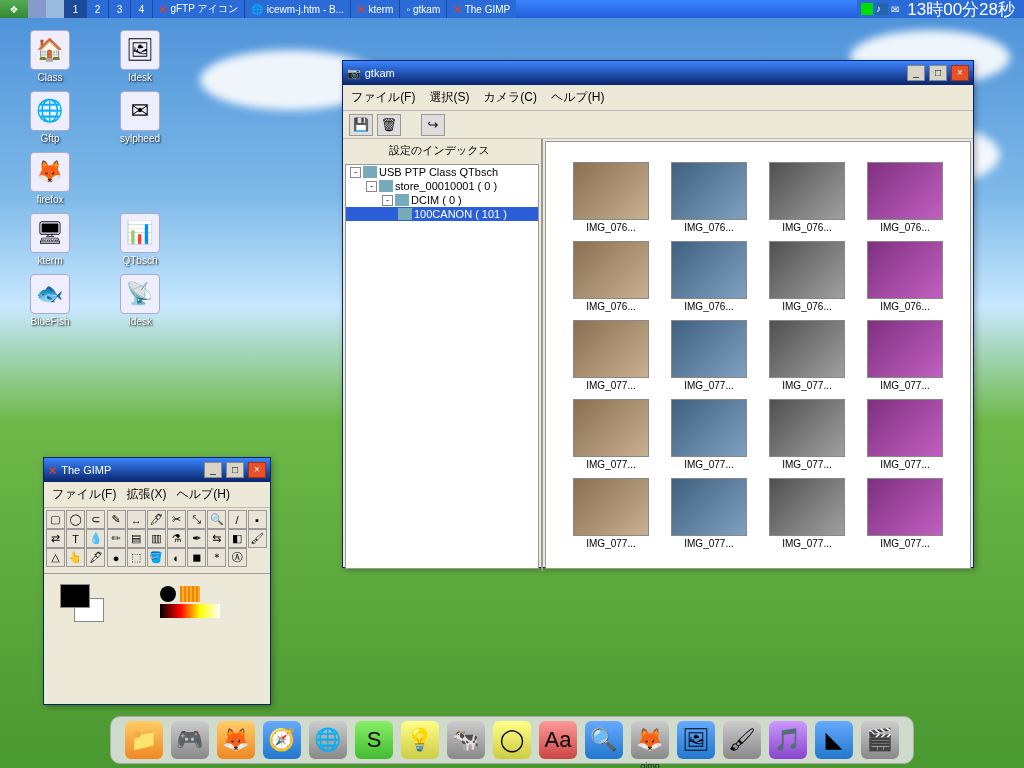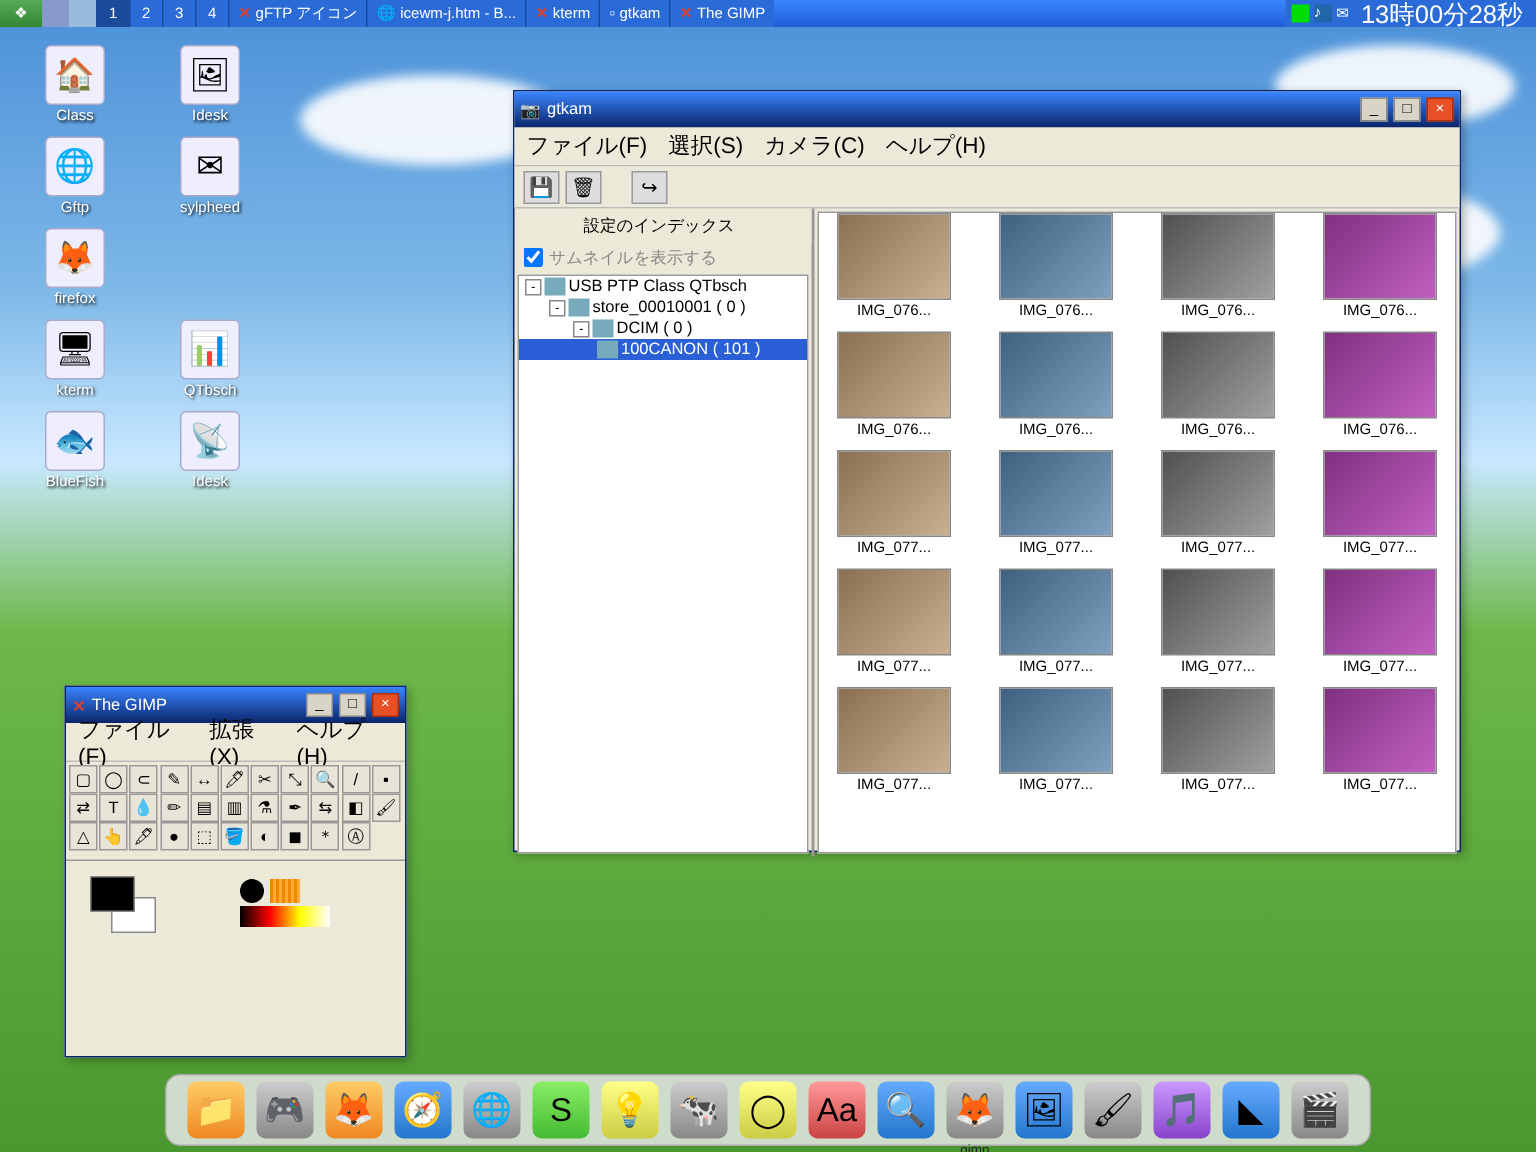--- a/index.html
+++ b/index.html
@@ -35,38 +35,38 @@
 .dicon { width:60px; display:flex;flex-direction:column;align-items:center;gap:2px;cursor:pointer;}
 .dicon-img { width:40px;height:40px;background:#eef;border:1px solid #aac;border-radius:4px;display:flex;align-items:center;justify-content:center;font-size:22px;}
 .dicon-label { font-size:10px; color:#fff; text-shadow:1px 1px 2px #000; text-align:center;}
 
 
 .window { position:absolute; background:#ece9d8; border:1px solid #0a246a; box-shadow:2px 2px 6px rgba(0,0,0,.3);}
 .titlebar { height:24px; background:linear-gradient(to bottom,#3a85ff,#0a246a); display:flex;align-items:center;padding:0 4px;color:#fff;font-size:11px;gap:4px;}
 .titlebar .spacer{flex:1;}
 .winbtn { width:18px;height:16px;background:#d8d4c8;border:1px solid #888;font-size:10px;line-height:14px;text-align:center;cursor:pointer;color:#000;}
 .winbtn.close{background:#e85028;color:#fff;border-color:#a83010;}
-.menubar { height:26px;display:flex;align-items:center;gap:14px;padding:4px 8px;font-size:15px;background:#ece9d8;border-bottom:1px solid #bbb;}
+.menubar { height:26px;display:flex;align-items:center;gap:14px;padding:4px 8px;font-size:12px;background:#ece9d8;border-bottom:1px solid #bbb;}
 .menubar span{cursor:pointer;}
 .toolbar { height:28px;display:flex;align-items:center;gap:4px;padding:0 6px;background:#ece9d8;border-bottom:1px solid #bbb;}
 .tbtn { width:24px;height:22px;border:1px solid #999;background:#ddd;font-size:13px;display:flex;align-items:center;justify-content:center;cursor:pointer;}
 .tsep{width:12px;}
 
 
 .gtkam { top:60px; left:342px; width:632px; height:508px; }
 .gtkam-body { display:flex; height:calc(100% - 74px); }
 .tree-pane { width:200px; border-right:2px solid #999;display:flex;flex-direction:column;}
 .tree-header{font-size:11px;padding:4px 6px;background:#ece9d8;margin-left:40px;}
 .tree-chk{display:flex;align-items:center;gap:4px;padding:2px 6px;font-size:11px;color:#888;}
 .tree-list{flex:1;background:#fff;border:1px solid #999;margin:2px;font-size:11px;overflow:auto;}
 .tree-node{display:flex;align-items:center;gap:2px;padding:1px 2px;white-space:nowrap;cursor:pointer;}
 .tree-node.sel{background:#2a5fd8;color:#fff;}
 .tree-exp{width:11px;height:11px;border:1px solid #888;font-size:9px;line-height:9px;text-align:center;background:#fff;color:#000;}
 .tree-icon{width:14px;height:12px;background:#7ab;display:inline-block;}
-.thumb-pane{flex:1;background:#fff;border:1px solid #999;margin:2px;overflow-y:scroll;padding:0;}
+.thumb-pane{flex:1;background:#fff;border:1px solid #999;margin:2px;overflow-y:scroll;padding:20px;}
 .thumb-grid{display:grid;grid-template-columns:repeat(4,1fr);gap:8px;}
 .thumb{display:flex;flex-direction:column;align-items:center;gap:2px;cursor:pointer;}
 .thumb-img{width:76px;height:58px;border:1px solid #888;background:linear-gradient(135deg,#8a7050,#c8b090);}
 .thumb-img.alt1{background:linear-gradient(135deg,#406080,#80a0c0);}
 .thumb-img.alt2{background:linear-gradient(135deg,#505050,#a0a0a0);}
 .thumb-img.alt3{background:linear-gradient(135deg,#803080,#c060c0);}
 .thumb-label{font-size:10px;}
 
 
 .gimp { top:457px; left:43px; width:228px; height:248px;}
@@ -208,24 +208,20 @@
     </div>
   <div class="toolbar">
     <span class="tbtn">💾</span>
     <span class="tbtn">🗑</span>
     <span class="tsep"></span>
     <span class="tbtn">↪</span>
   </div>
   <div class="gtkam-body">
     <div class="tree-pane">
       <div class="tree-header">設定のインデックス</div>
-      <label class="tree-chk">
-        <input type="checkbox" checked="" style="">
-        <span>サムネイルを表示する</span>
-      </label>
       <div class="tree-list" id="treelist">
           <div class="tree-node" style="padding-left: 4px;">
             <span class="tree-exp">-</span>
             <span class="tree-icon"></span>
             <span>USB PTP Class QTbsch</span>
           </div>
           <div class="tree-node" style="padding-left: 20px;">
             <span class="tree-exp">-</span>
             <span class="tree-icon"></span>
             <span>store_00010001 ( 0 )</span>

